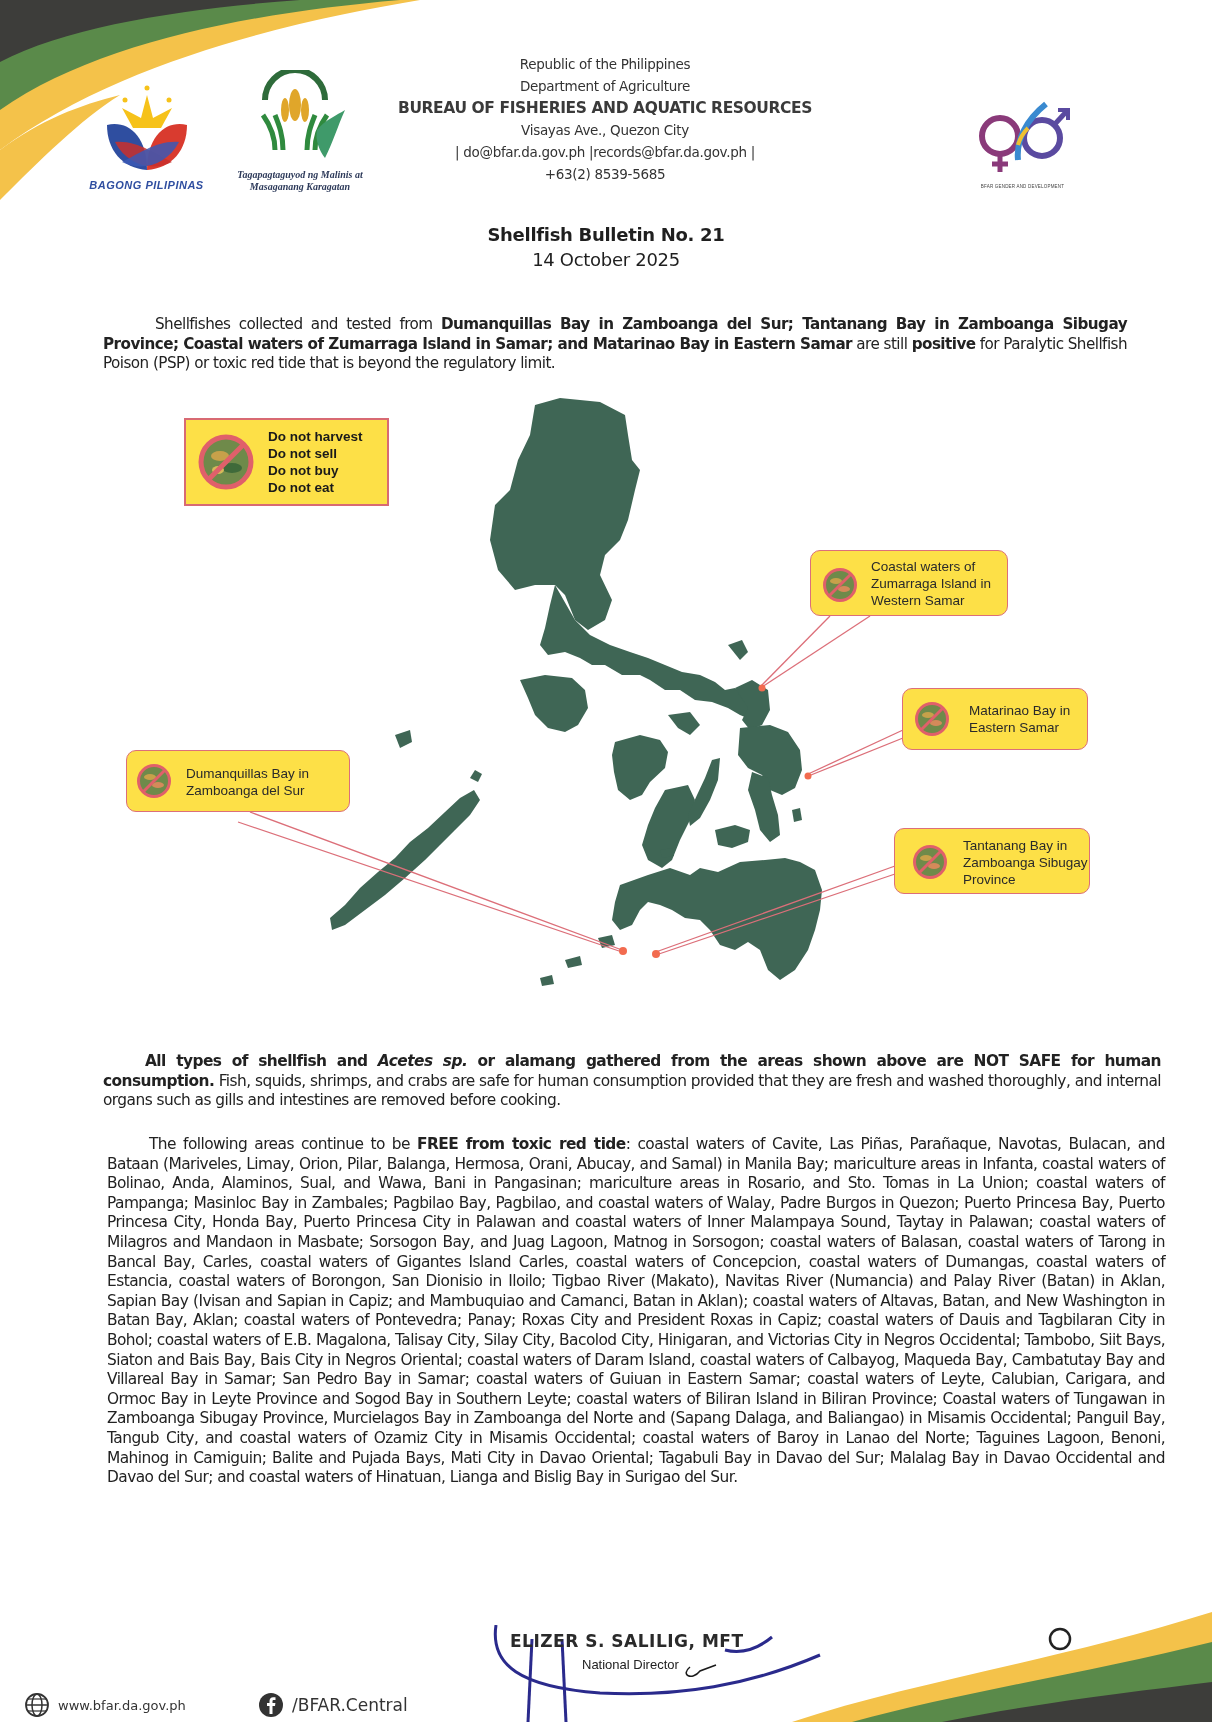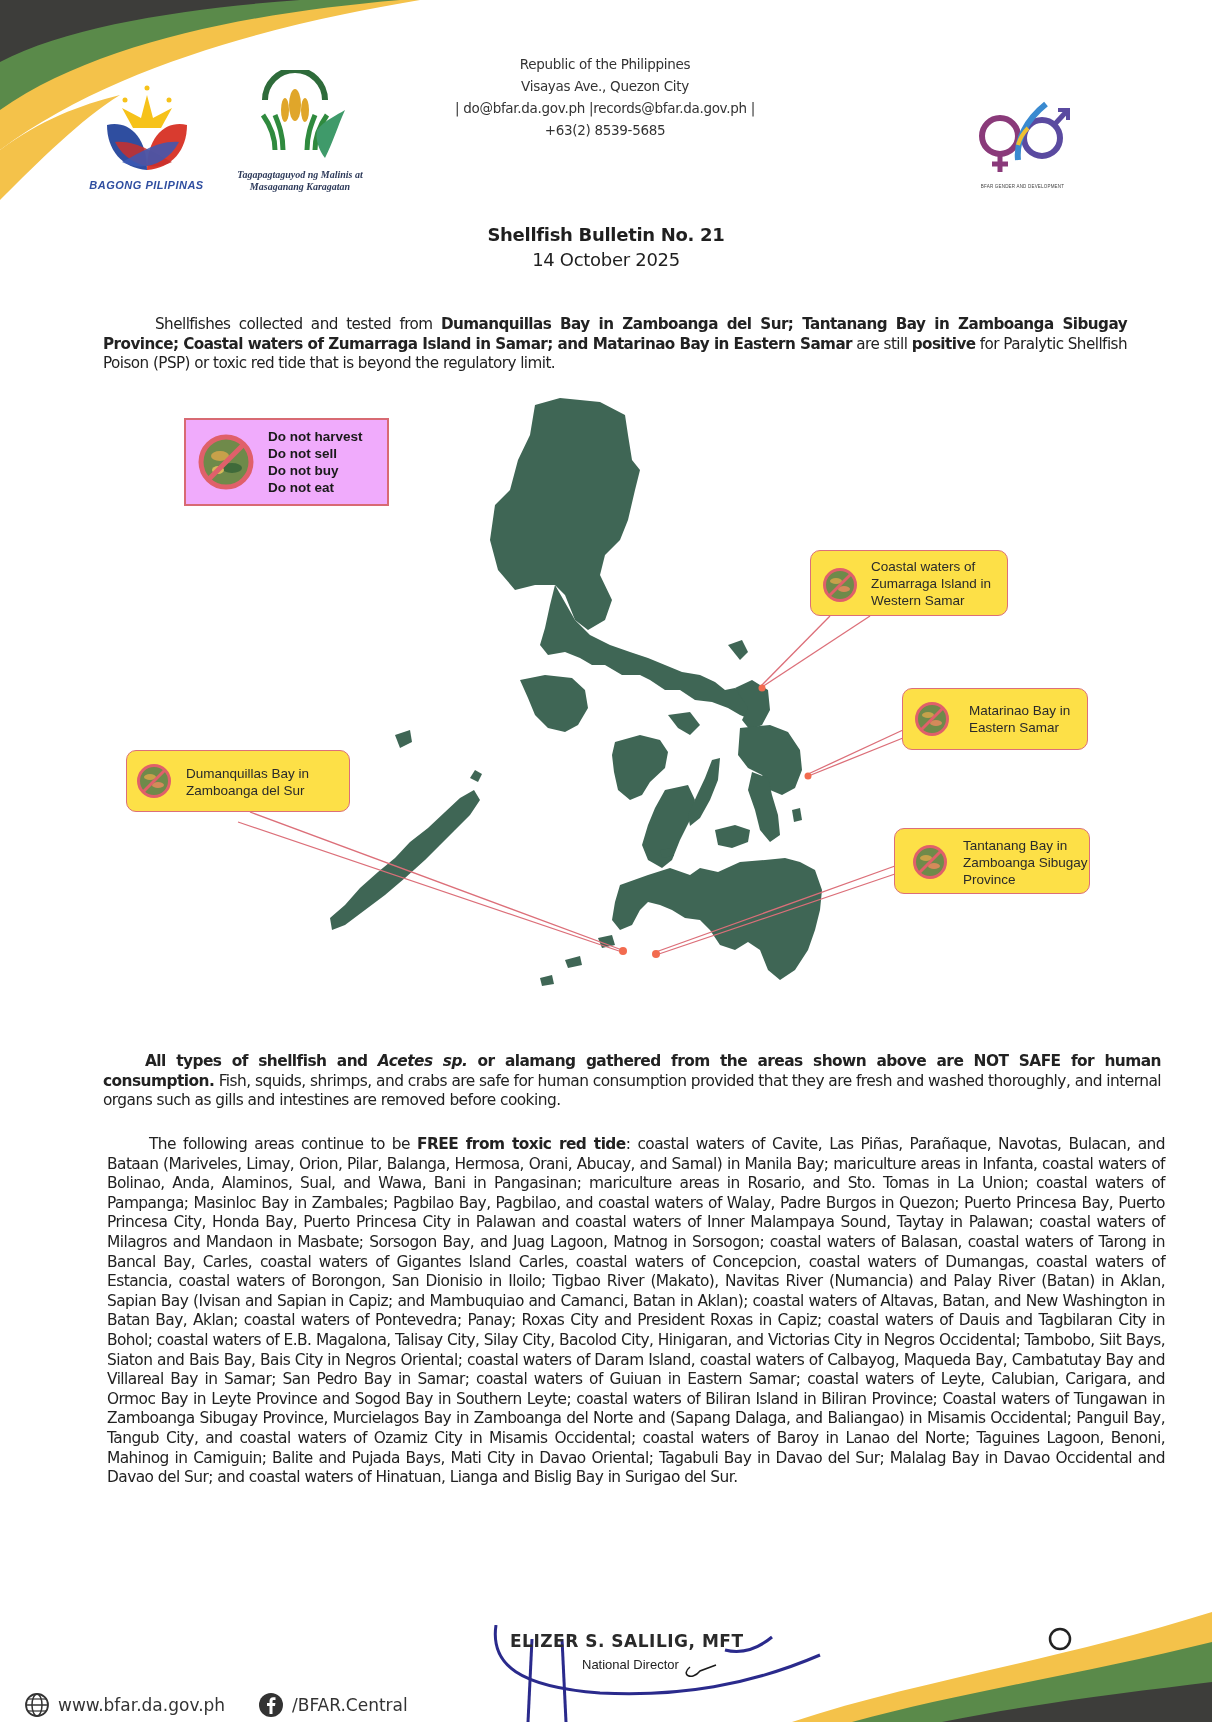--- a/index.html
+++ b/index.html
@@ -16,40 +16,40 @@
   .logo-gad { left: 960px; top: 100px; width: 125px; height: 95px; text-align: center; }
   .logo-gad .cap { font-size: 4.5px; color: #444; letter-spacing: 0.2px; }
   .bulletin-title { left: 0; top: 222px; width: 1212px; text-align: center; font-family: "DejaVu Sans", sans-serif; color: #1f1f1f; }
   .bulletin-title .t1, .bulletin-title .t2 { font-weight: bold; font-size: 18px; line-height: 25px; letter-spacing: -0.3px; }
   .bulletin-title .t3 { font-size: 18px; line-height: 25px; letter-spacing: -0.3px; }
   .para { font-family: "DejaVu Sans", sans-serif; font-size: 15.2px; line-height: 19.6px; text-align: justify; letter-spacing: -0.55px; color: #222; }
   .p1 { left: 103px; top: 315px; width: 1024px; text-indent: 52px; }
   .p2 { left: 103px; top: 1052px; width: 1058px; text-indent: 42px; font-size: 15.4px; }
   .p3 { left: 103px; top: 1131px; width: 1058px; text-indent: 42px; font-size: 15.4px; }
   b { font-weight: bold; }
-  .warn-box { left: 184px; top: 418px; width: 205px; height: 88px; border: 2px solid #d86a73; background: #f0abfc; box-sizing: border-box; }
+  .warn-box { left: 184px; top: 418px; width: 205px; height: 88px; border: 2px solid #d86a73; background: #fde047; box-sizing: border-box; }
   .warn-box .badge { position: absolute; left: 12px; top: 14px; width: 56px; height: 56px; }
   .warn-box .lines { position: absolute; left: 82px; top: 8px; font-family: "Liberation Sans", sans-serif; font-weight: bold; font-size: 13.5px; line-height: 17px; color: #1a1a1a; }
   .callout { border: 1.6px solid #dc6f79; border-radius: 10px; background: #fde047; box-sizing: border-box; font-family: "Liberation Sans", sans-serif; font-size: 13.5px; line-height: 17px; color: #2a2a2a; }
   .callout .badge { position: absolute; width: 34px; height: 34px; }
   .callout .txt { position: absolute; }
   .c-zum { left: 810px; top: 550px; width: 198px; height: 66px; }
   .c-zum .badge { left: 12px; top: 17px; }
   .c-zum .txt { left: 60px; top: 7px; }
   .c-mat { left: 902px; top: 688px; width: 186px; height: 62px; }
   .c-mat .badge { left: 12px; top: 13px; }
   .c-mat .txt { left: 66px; top: 13px; }
   .c-dum { left: 126px; top: 750px; width: 224px; height: 62px; }
   .c-dum .badge { left: 10px; top: 13px; }
   .c-dum .txt { left: 59px; top: 14px; }
   .c-tan { left: 894px; top: 828px; width: 196px; height: 66px; }
   .c-tan .badge { left: 18px; top: 16px; }
   .c-tan .txt { left: 68px; top: 8px; }
   .map { left: 0; top: 390px; width: 1212px; height: 660px; }
-  .footer-web { left: 24px; top: 1692px; font-family: "DejaVu Sans", sans-serif; font-size: 17px; color: #333; display: flex; align-items: center; }
+  .footer-web { left: 24px; top: 1692px; font-family: "DejaVu Sans", sans-serif; font-size: 13px; color: #333; display: flex; align-items: center; }
   .footer-fb { left: 258px; top: 1692px; font-family: "DejaVu Sans", sans-serif; font-size: 17px; color: #333; display: flex; align-items: center; }
   .icon-globe, .icon-fb { width: 26px; height: 26px; margin-right: 8px; }
   .sig-block { left: 480px; top: 1625px; width: 380px; height: 97px; }
   .sig-name { position: absolute; left: 30px; top: 6px; font-family: "DejaVu Sans", sans-serif; font-weight: bold; font-size: 17px; color: #2a2a2a; letter-spacing: 0.5px; }
   .sig-title { position: absolute; left: 102px; top: 32px; font-family: Liberation Sans, sans-serif; font-size: 13px; color: #222; }
   .sig-svg { position: absolute; left: 0; top: 0; }
   .iso-logo { left: 1040px; top: 1625px; width: 40px; height: 45px; text-align: center; }
 </style>
 </head>
 <body>
@@ -83,20 +83,22 @@
     <ellipse cx="60" cy="40" rx="4" ry="12" fill="#e0a62a"></ellipse>
     <path d="M18,45 C25,55 30,65 30,80 M30,45 C34,55 38,65 38,80 M70,45 C66,55 62,65 62,80 M82,45 C75,55 70,65 70,80" stroke="#2f8a3e" stroke-width="5" fill="none"></path>
     <path d="M72,60 C80,50 92,45 100,40 C92,58 88,72 80,88 C74,80 70,70 72,60 Z" fill="#3f9a6a"></path>
   </svg>
   <div class="cap">Tagapagtaguyod ng Malinis at</div>
   <div class="cap">Masaganang Karagatan</div>
 </div>
 
 <div class="abs header-text">
   <div>Republic of the Philippines</div>
+  <div>Department of Agriculture</div>
+  <div class="bureau">BUREAU OF FISHERIES AND AQUATIC RESOURCES</div>
   <div>Visayas Ave., Quezon City</div>
   <div>| do@bfar.da.gov.ph  |records@bfar.da.gov.ph |</div>
   <div>+63(2) 8539-5685</div>
 </div>
 
 <div class="abs logo-gad">
   <svg width="110" height="80" viewBox="0 0 110 80">
     <circle cx="32" cy="36" r="18" stroke="#8a3a7a" stroke-width="6" fill="none"></circle>
     <line x1="32" y1="54" x2="32" y2="72" stroke="#8a3a7a" stroke-width="5"></line>
     <line x1="24" y1="64" x2="40" y2="64" stroke="#8a3a7a" stroke-width="5"></line>

